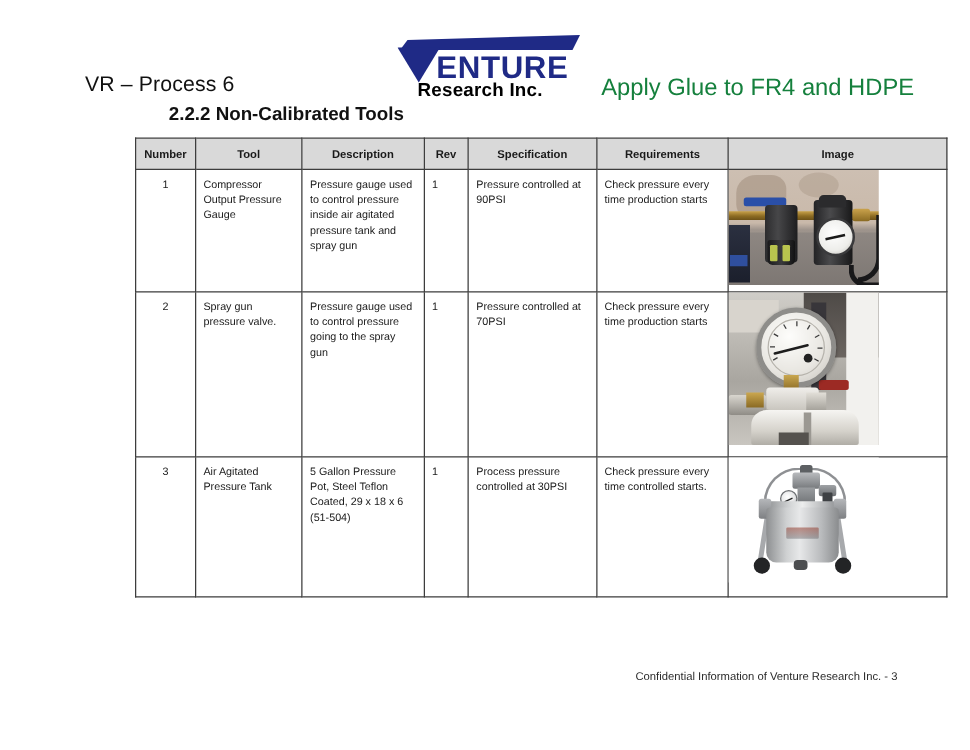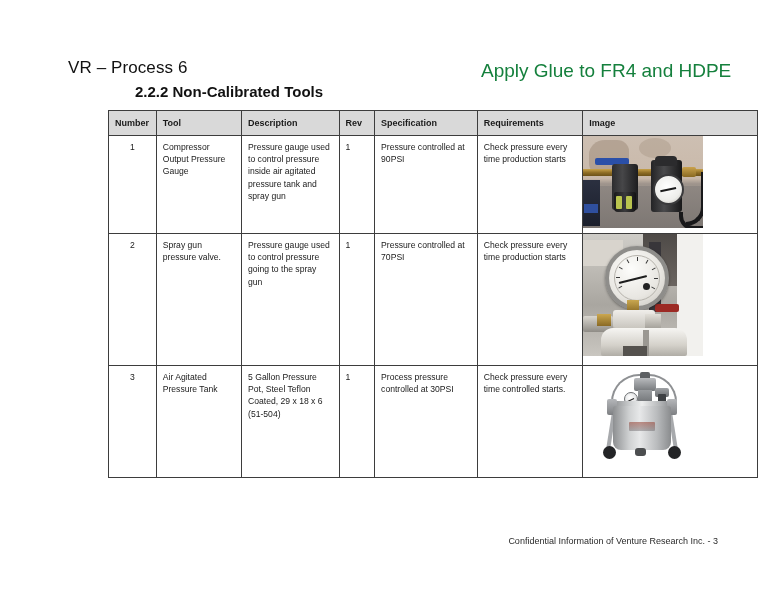--- a/index.html
+++ b/index.html
@@ -85,21 +85,21 @@
     border: 1px solid #3d3d3d;
     vertical-align: top;
     padding: 5px 6px 4px 6px;
     font-size: 8.6px;
     line-height: 1.42;
     color: #1a1a1a;
     background: #ffffff;
   }
   .tool-table thead th {
     background: #d9d9d9;
-    text-align: left;
+    text-align: center;
     font-weight: bold;
     font-size: 9px;
     height: 18px;
     vertical-align: middle;
     padding-top: 3px;
     padding-bottom: 3px;
   }
 
   .col-number { width: 47px; }
   .col-tool   { width: 84px; }
@@ -413,20 +413,31 @@
 <div class="page">
 
   <div class="header">
 
     <div class="doc-title">VR – Process 6</div>
 
     <div class="section-title">2.2.2 Non-Calibrated Tools</div>
 
     <div class="right-title">Apply Glue to FR4 and HDPE</div>
 
+    <div class="logo">
+      <svg class="logo-svg" width="146" height="50" viewBox="0 0 146 50" aria-hidden="true">
+
+        <path d="M2 12 L140 12 L146 0 L8 4 Z" fill="#1f2a86"></path>
+
+        <path d="M0 10 L34 10 L17 38 Z" fill="#1f2a86"></path>
+        <text x="31" y="34" font-family="'Liberation Sans', sans-serif" font-size="25" font-weight="bold" fill="#1f2a86" letter-spacing="0.5">ENTURE</text>
+        <text x="16" y="49" font-family="'Liberation Sans', sans-serif" font-size="15" font-weight="bold" fill="#000000" letter-spacing="0.2">Research Inc.</text>
+      </svg>
+
+    </div>
   </div>
 
   <table class="tool-table">
     <colgroup>
       <col class="col-number">
       <col class="col-tool">
       <col class="col-desc">
       <col class="col-rev">
       <col class="col-spec">
       <col class="col-req">

